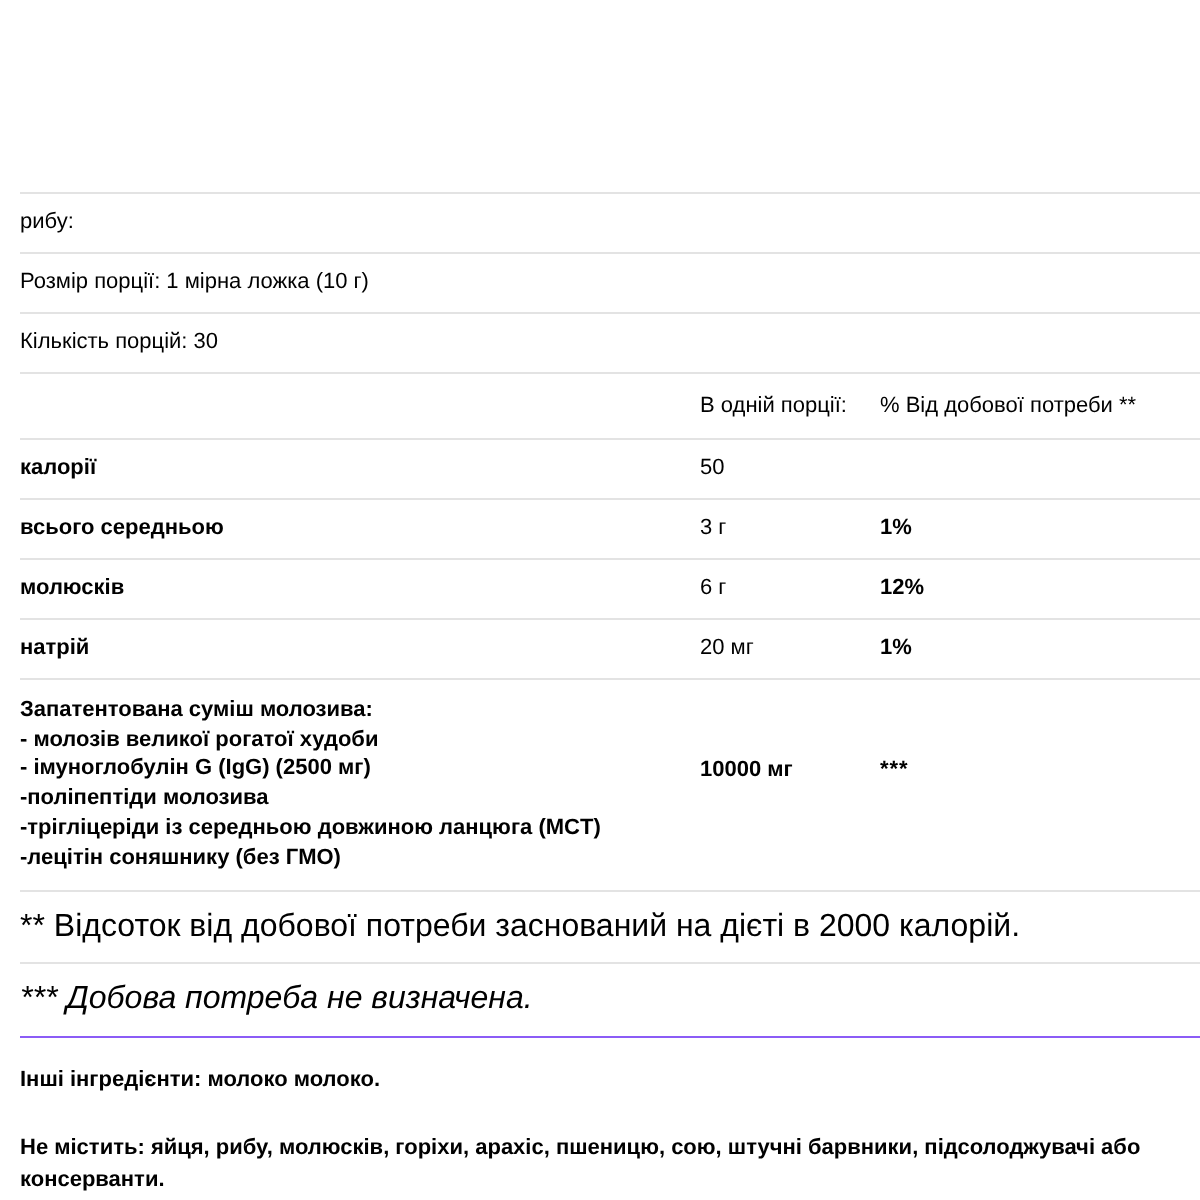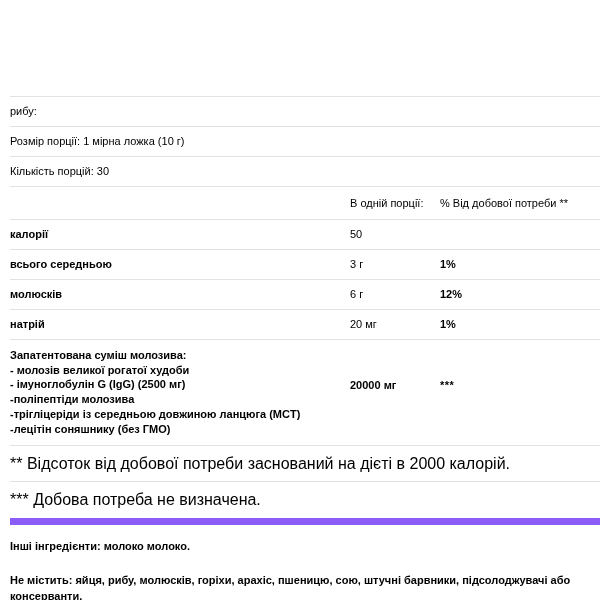--- a/index.html
+++ b/index.html
@@ -33,21 +33,21 @@
     border-collapse: collapse;
     table-layout: fixed;
     font-size: 11px;
   }
   .facts-table td {
     border-top: 1px solid #e3e3e3;
     padding: 7px 0 7px 0;
     vertical-align: top;
     line-height: 1.35;
   }
-  .facts-table tr:last-child td { border-bottom: 7px solid #8b5cf6; }
+  .facts-table tr:last-child td { border-bottom: 1px solid #8b5cf6; font-style: italic; }
 
   .col-name   { width: 340px; }
   .col-amount { width: 90px;  }
   .col-dv     { width: 160px; }
 
   .row-plain td { font-weight: normal; }
   .cell-name-bold { font-weight: bold; }
   .cell-amount { font-weight: normal; }
   .cell-dv { font-weight: bold; }
   .cell-dv.dashes { font-weight: bold; letter-spacing: 0.5px; }
@@ -155,21 +155,21 @@
         <td>
           <div class="blend-title">Запатентована суміш молозива:</div>
           <ul class="blend-list">
             <li>- молозів великої рогатої худоби</li>
             <li>- імуноглобулін G (IgG) (2500 мг)</li>
             <li>-поліпептіди молозива</li>
             <li>-трігліцеріди із середньою довжиною ланцюга (MCT)</li>
             <li>-лецітін соняшнику (без ГМО)</li>
           </ul>
         </td>
-        <td class="cell-amount">20000 мг</td>
+        <td class="cell-amount">10000 мг</td>
         <td class="cell-dv dashes">***</td>
       </tr>
 
       <tr class="row-footnote">
         <td colspan="3">** Відсоток від добової потреби заснований на дієті в 2000 калорій.</td>
       </tr>
 
       <tr class="row-footnote">
         <td colspan="3">*** Добова потреба не визначена.</td>
       </tr>

